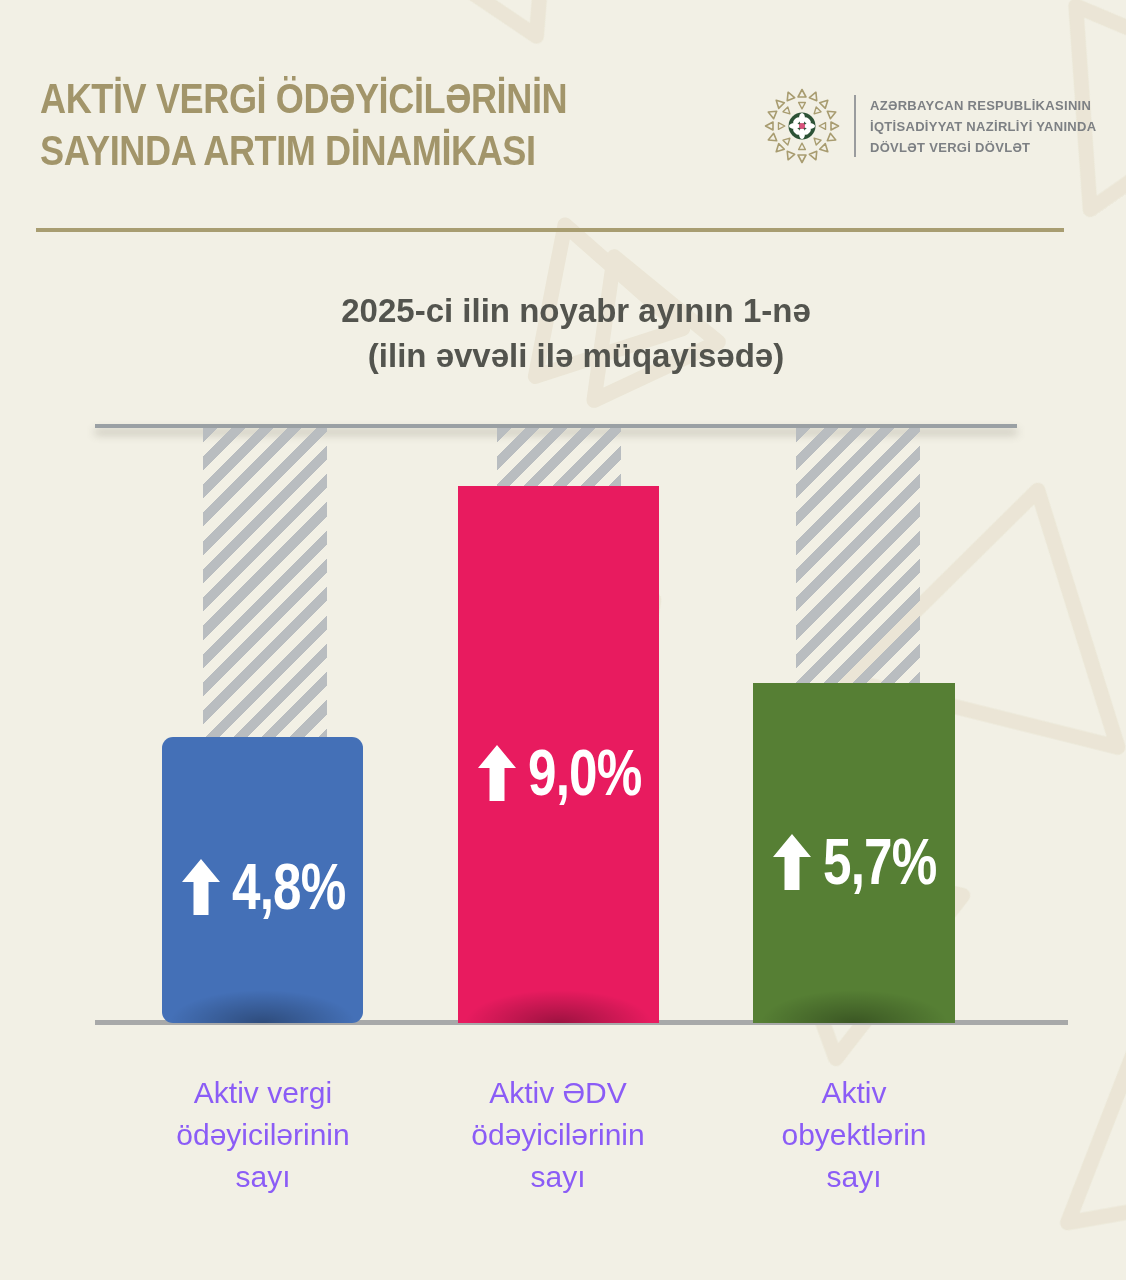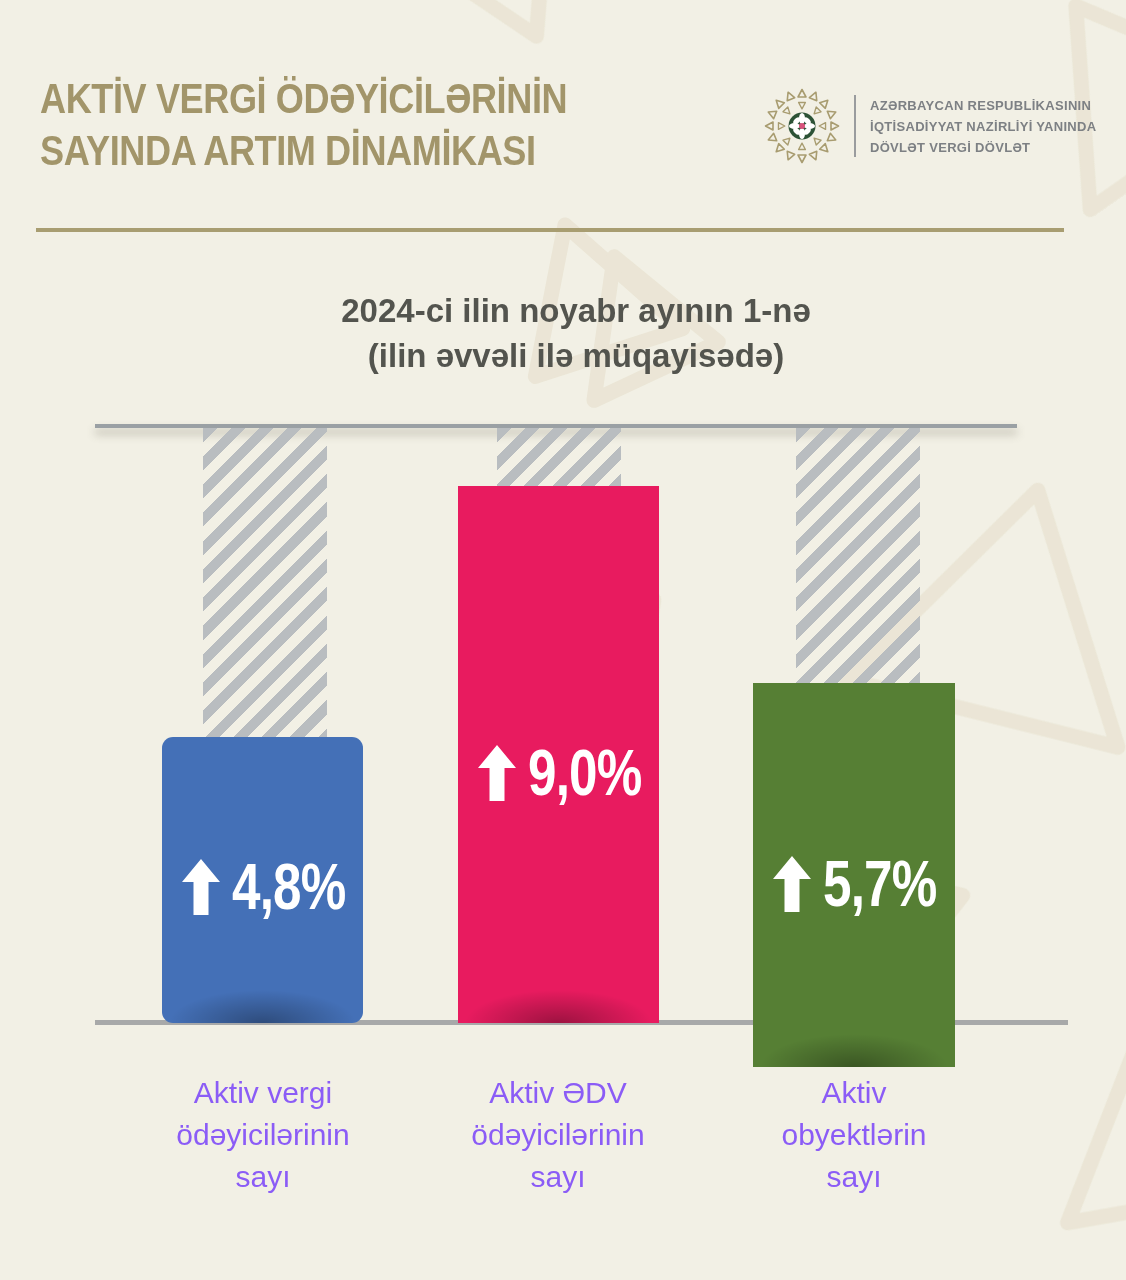--- a/index.html
+++ b/index.html
@@ -36,21 +36,21 @@
     background:repeating-linear-gradient(135deg,#b9bdc0 0 10px,rgba(0,0,0,0) 10px 20px);}
   .hatch.h1{left:203px;height:309px;}
   .hatch.h2{left:497px;height:58px;}
   .hatch.h3{left:796px;height:255px;}
   .bar{position:absolute;display:flex;align-items:center;justify-content:flex-start;
     padding-left:20px;box-sizing:border-box;}
   .bar::after{content:"";position:absolute;left:0;right:0;bottom:0;height:44px;
     background:radial-gradient(62% 100% at 50% 100%, rgba(0,0,0,.32), rgba(0,0,0,0) 75%);}
   .bar.b1{left:162px;top:737px;width:201px;height:286px;background:#4470b7;padding-top:14px;border-radius:11px;}
   .bar.b2{left:458px;top:486px;width:201px;height:537px;background:#e81b5f;padding-top:36px;}
-  .bar.b3{left:753px;top:683px;width:202px;height:384px;background:#567f34;padding-top:18px;}
+  .bar.b3{left:753px;top:683px;width:202px;height:340px;background:#567f34;padding-top:18px;}
   .value-badge{display:flex;align-items:center;gap:12px;}
   .up-arrow{width:38px;height:56px;flex:0 0 auto;}
   .value-text{color:#ffffff;font-weight:bold;font-size:64px;letter-spacing:-1px;
     display:inline-block;transform:scaleX(.8);transform-origin:0 50%;white-space:nowrap;}
   .caption{position:absolute;top:1072px;width:300px;text-align:center;
     color:#8b5cf6;font-size:30px;line-height:42px;white-space:pre-line;}
   .caption.c1{left:113px;}
   .caption.c2{left:408px;}
   .caption.c3{left:704px;}
 </style>
@@ -123,21 +123,21 @@
   <div class="org-lines">
     <div>AZƏRBAYCAN RESPUBLİKASININ</div>
     <div>İQTİSADİYYAT NAZİRLİYİ YANINDA</div>
     <div>DÖVLƏT VERGİ DÖVLƏT</div>
   </div>
 </div>
 
 <div class="divider"></div>
 
 <div class="subtitle">
-  <div>2024-ci ilin noyabr ayının 1-nə</div>
+  <div>2025-ci ilin noyabr ayının 1-nə</div>
   <div>(ilin əvvəli ilə müqayisədə)</div>
 </div>
 
 <div class="topline"></div>
 <div class="baseline"></div>
 
 <div class="hatch h1"></div>
 <div class="hatch h2"></div>
 <div class="hatch h3"></div>
 

